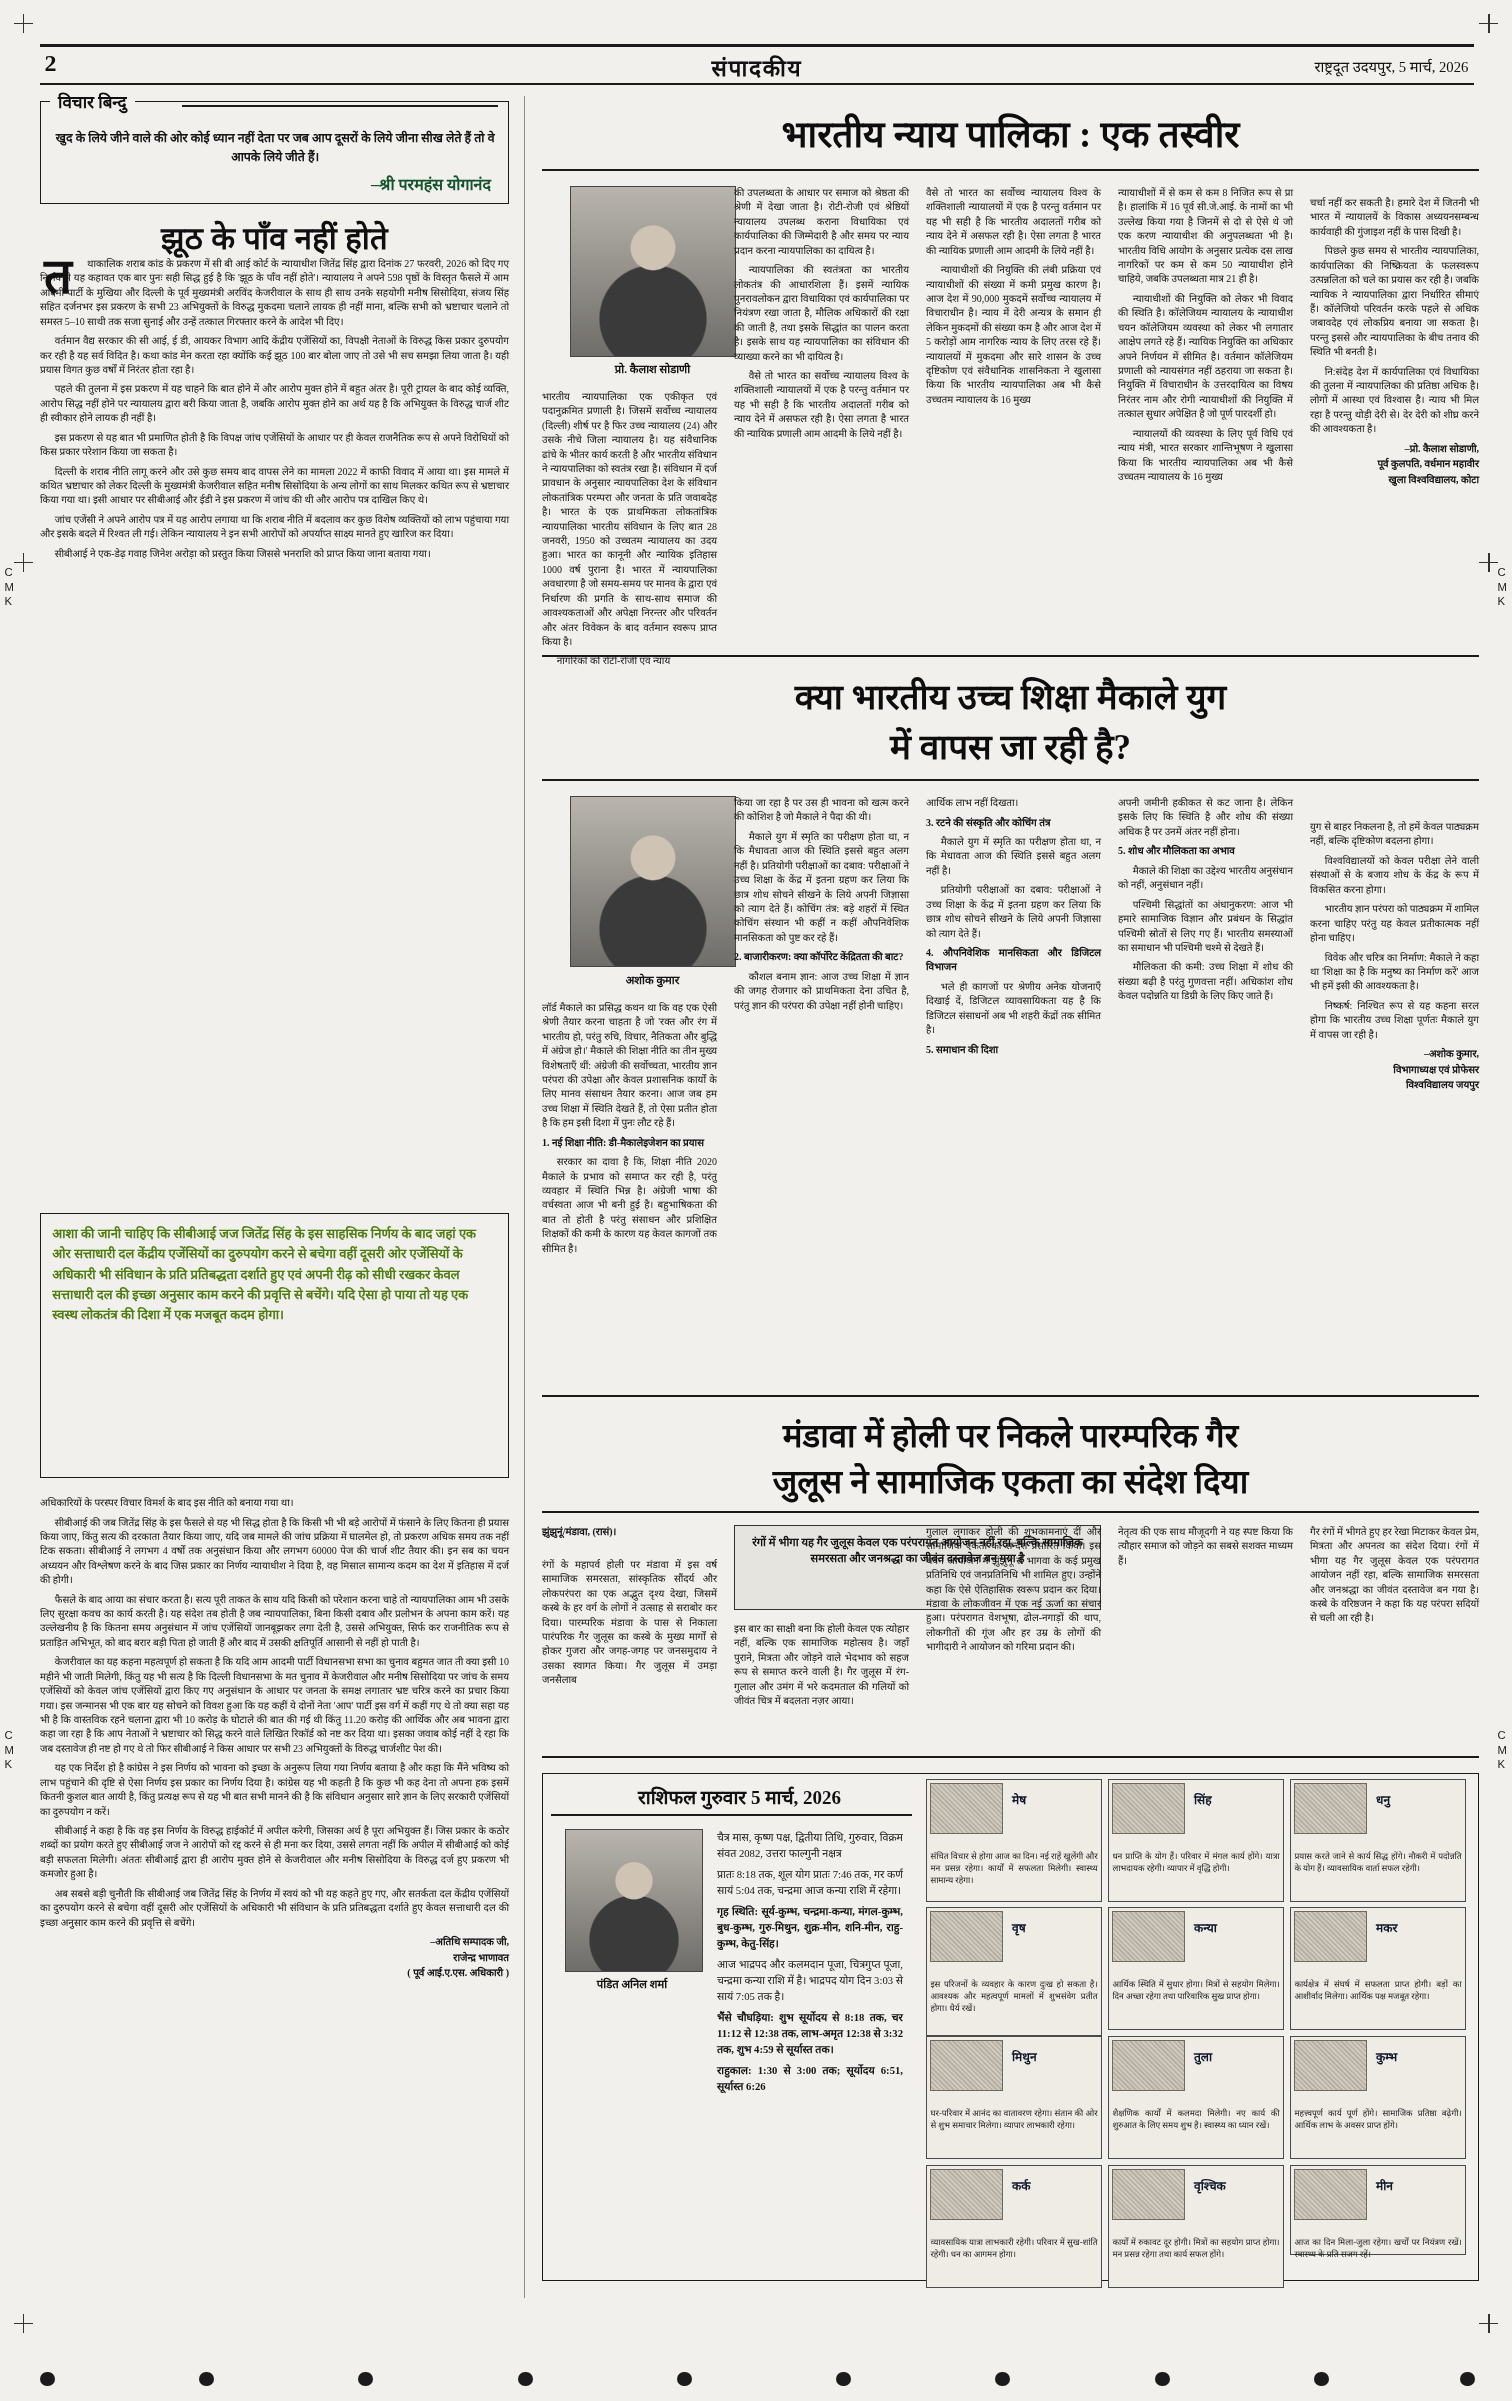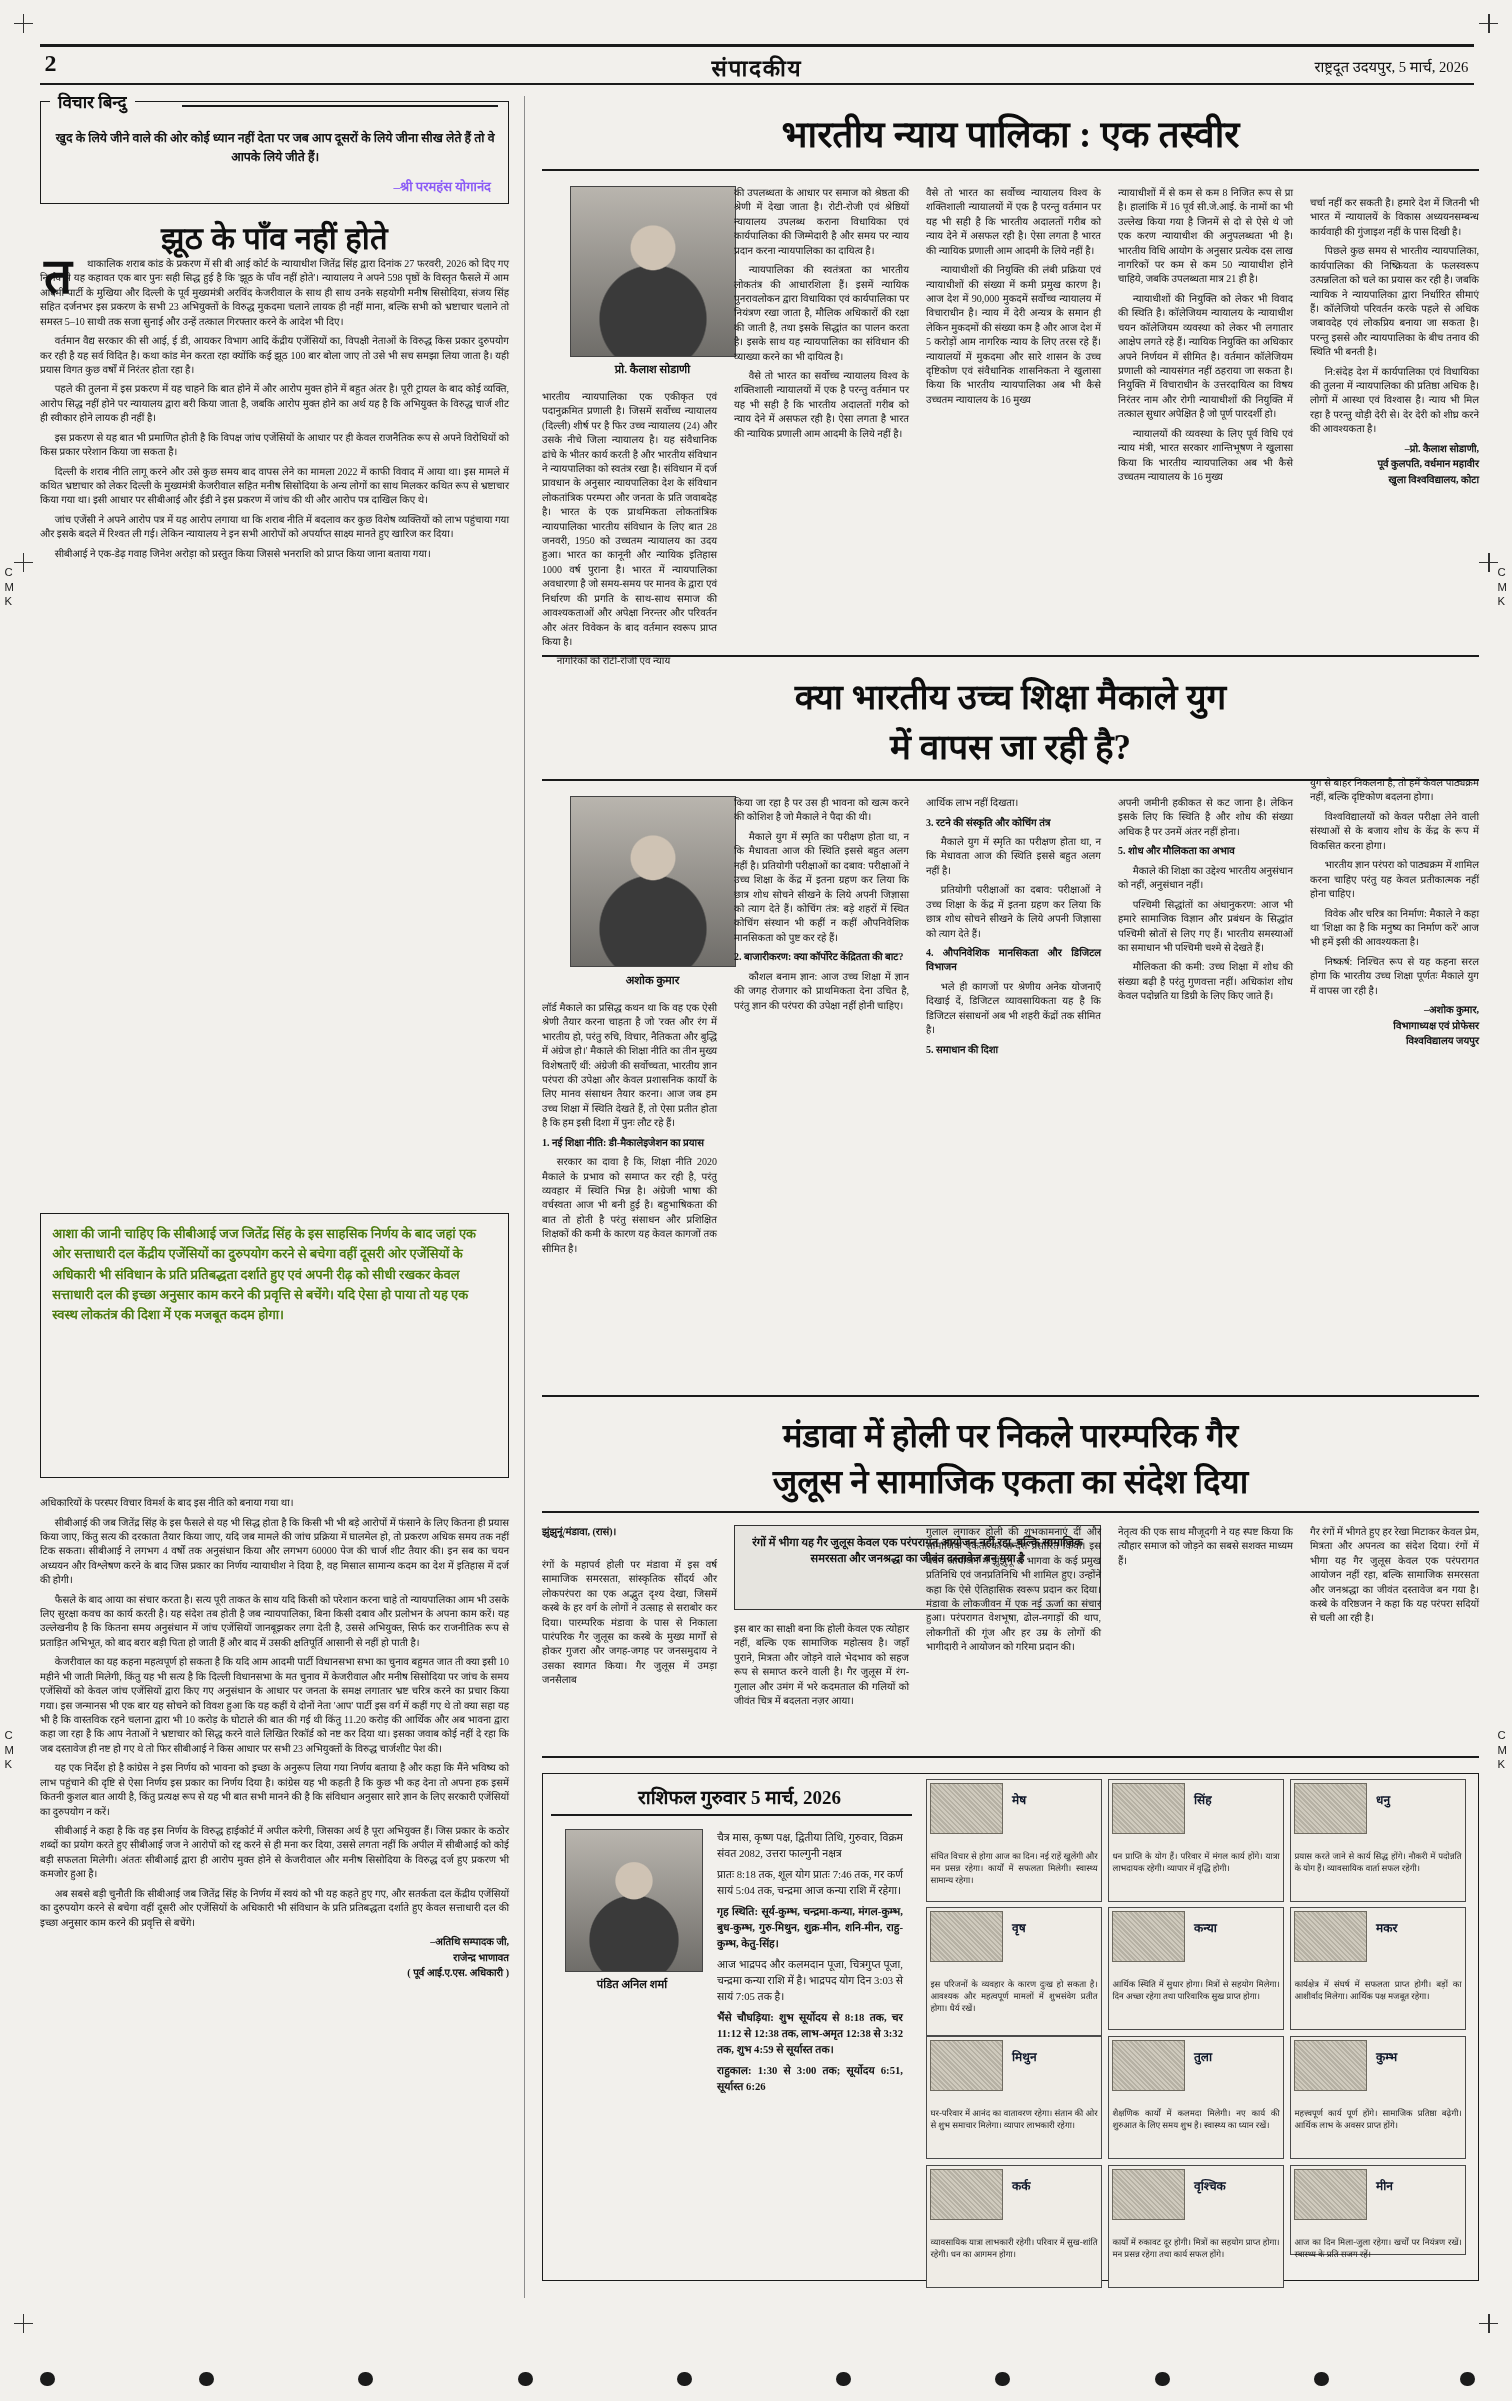--- a/index.html
+++ b/index.html
@@ -29,21 +29,21 @@
 
   .vline{position:absolute;width:1.1px;background:#8d8d8d;}
   .hline{position:absolute;height:1.1px;background:#8d8d8d;}
   .thick{background:#1b1b1b;height:2.3px;}
 
   
   .vb-box{position:absolute;left:40px;top:101px;width:469px;height:103px;border:1.7px solid #1b1b1b;box-sizing:border-box;}
   .vb-tab{position:absolute;left:9px;top:-12.4px;background:#f2f0ec;padding:0 8px;font-size:17px;font-weight:bold;color:#111;}
   .vb-tabline{position:absolute;left:141px;top:3.4px;width:316px;height:1.7px;background:#1b1b1b;}
   .vb-text{position:absolute;left:14.7px;top:27px;width:439px;font-size:12.4px;line-height:18.6px;text-align:center;color:#151515;font-weight:bold;}
-  .vb-author{position:absolute;right:17px;bottom:8px;font-size:13px;font-weight:bold;color:#8b5cf6;}
+  .vb-author{position:absolute;right:17px;bottom:8px;font-size:16px;font-weight:bold;color:#14532d;}
 
   .lead-head{position:absolute;left:40px;top:216px;width:469px;text-align:center;font-size:31px;font-weight:bold;color:#0f0f0f;letter-spacing:0.3px;}
   .dropcap{position:absolute;left:44px;top:255px;font-size:49px;line-height:44px;font-weight:bold;color:#111;}
 
   
   .mid-head{position:absolute;left:542px;top:107px;width:937px;text-align:center;font-size:37px;font-weight:bold;color:#0d0d0d;}
 
   .photo{position:absolute;background:#8a8a8a;border:1.1px solid #444;overflow:hidden;}
   .photo .face{position:absolute;left:0;top:0;right:0;bottom:0;
     background:
@@ -216,21 +216,21 @@
   </div>
 
   <div class="col" style="left:1118px;top:796px;width:175px;">
     <p class="noind">अपनी जमीनी हकीकत से कट जाना है। लेकिन इसके लिए कि स्थिति है और शोध की संख्या अधिक है पर उनमें अंतर नहीं होना।</p>
     <p class="noind" style="font-weight:bold;">5. शोध और मौलिकता का अभाव</p>
     <p>मैकाले की शिक्षा का उद्देश्य भारतीय अनुसंधान को नहीं, अनुसंधान नहीं।</p>
     <p>पश्चिमी सिद्धांतों का अंधानुकरण: आज भी हमारे सामाजिक विज्ञान और प्रबंधन के सिद्धांत पश्चिमी स्रोतों से लिए गए हैं। भारतीय समस्याओं का समाधान भी पश्चिमी चश्मे से देखते हैं।</p>
     <p>मौलिकता की कमी: उच्च शिक्षा में शोध की संख्या बढ़ी है परंतु गुणवत्ता नहीं। अधिकांश शोध केवल पदोन्नति या डिग्री के लिए किए जाते हैं।</p>
   </div>
 
-  <div class="col" style="left:1310px;top:776px;width:169px;">
+  <div class="col" style="left:1310px;top:820px;width:169px;">
     <p class="noind">युग से बाहर निकलना है, तो हमें केवल पाठ्यक्रम नहीं, बल्कि दृष्टिकोण बदलना होगा।</p>
     <p>विश्वविद्यालयों को केवल परीक्षा लेने वाली संस्थाओं से के बजाय शोध के केंद्र के रूप में विकसित करना होगा।</p>
     <p>भारतीय ज्ञान परंपरा को पाठ्यक्रम में शामिल करना चाहिए परंतु यह केवल प्रतीकात्मक नहीं होना चाहिए।</p>
     <p>विवेक और चरित्र का निर्माण: मैकाले ने कहा था 'शिक्षा का है कि मनुष्य का निर्माण करें' आज भी हमें इसी की आवश्यकता है।</p>
     <p>निष्कर्ष: निश्चित रूप से यह कहना सरल होगा कि भारतीय उच्च शिक्षा पूर्णतः मैकाले युग में वापस जा रही है।</p>
     <div class="sign">–अशोक कुमार,</div>
     <div class="sign" style="margin-top:1.1px;">विभागाध्यक्ष एवं प्रोफेसर</div>
     <div class="sign" style="margin-top:1.1px;">विश्वविद्यालय जयपुर</div>
   </div>
 

